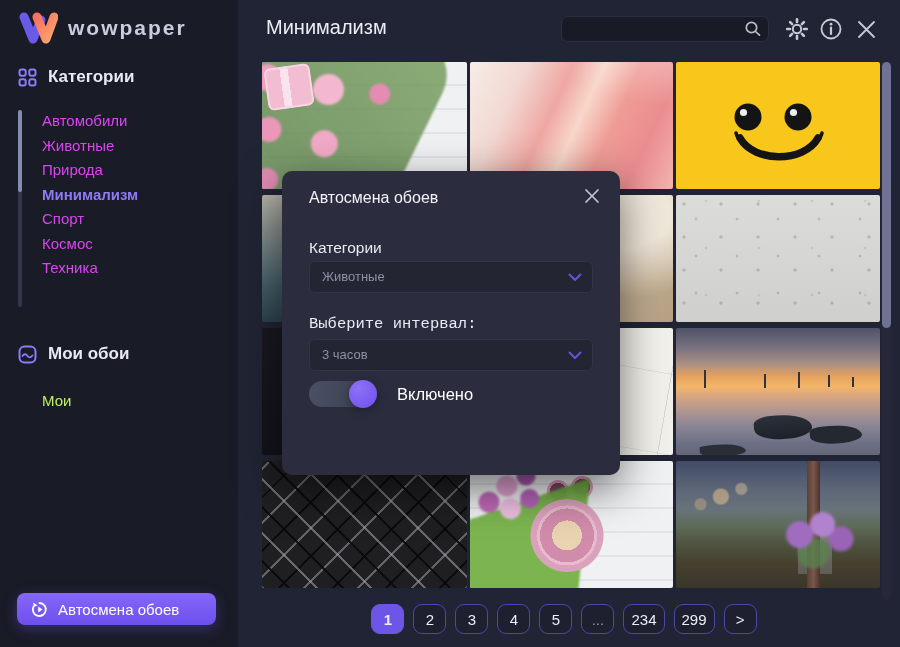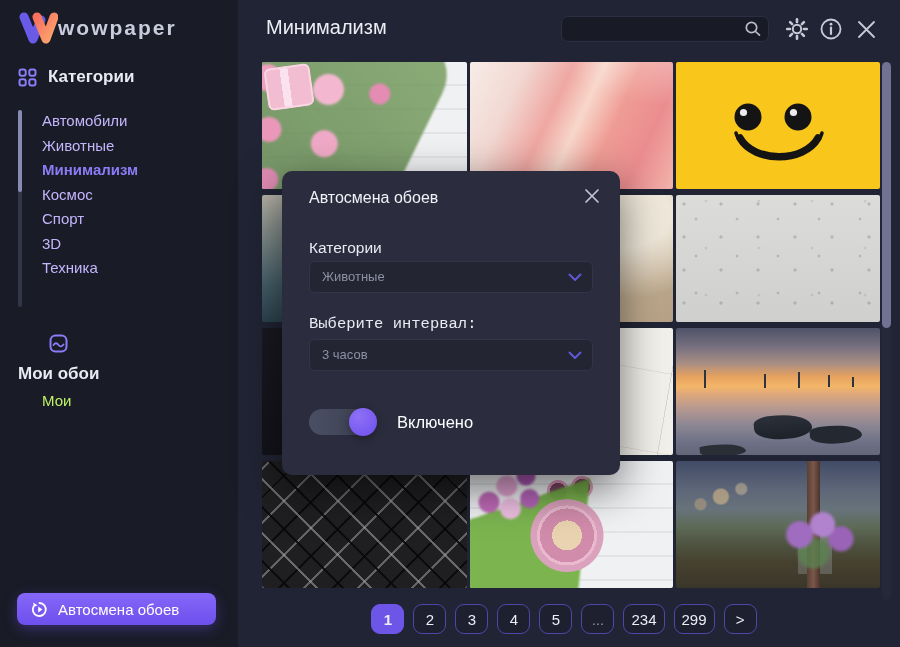--- a/index.html
+++ b/index.html
@@ -2,30 +2,30 @@
 <html><head>
 <meta charset="utf-8">
 <style>
   html,body{margin:0;padding:0;background:#0e0f16;}
   .window{position:relative;width:900px;height:647px;overflow:hidden;
     background:#212434;font-family:"Liberation Sans",sans-serif;
     -webkit-font-smoothing:antialiased;color:#c3c6d6;}
 
   
   .sidebar{position:absolute;left:0;top:0;width:238px;height:647px;background:#191b26;}
-  .logo-row{position:absolute;left:18px;top:12px;display:flex;align-items:center;}
+  .logo-row{position:absolute;left:18px;top:12px;display:flex;align-items:center;gap:10px;}
   .logo-text{font-size:21px;font-weight:bold;letter-spacing:2px;color:#c9ccdd;}
   .cat-header,.my-header{position:absolute;left:18px;display:flex;align-items:center;gap:11px;
     font-size:17px;font-weight:bold;color:#e9ebf4;}
   .cat-header{top:67px;}
-  .my-header{top:334px;flex-direction:column;}
+  .my-header{top:344px;}
   .cat-track{position:absolute;left:18px;top:110px;width:4px;height:197px;background:#33364b;border-radius:2px;}
   .cat-thumb{position:absolute;left:18px;top:110px;width:4px;height:82px;background:#868bb0;background:#878cb2;border-radius:2px;}
   .cat-list{position:absolute;left:42px;top:109px;width:180px;}
-  .cat-item{height:24.5px;line-height:24.5px;font-size:15px;color:#c4b5fd;cursor:pointer;}
+  .cat-item{height:24.5px;line-height:24.5px;font-size:15px;color:#d946ef;cursor:pointer;}
   .cat-item.active{color:#8d7bf6;font-weight:bold;}
   .create-row{position:absolute;left:17px;top:363px;display:flex;align-items:center;gap:11px;
     font-size:15px;color:#b7bbce;cursor:pointer;}
   .my-row{position:absolute;left:42px;top:392px;font-size:15px;color:#bef264;cursor:pointer;}
   .auto-btn{position:absolute;left:17px;top:593px;width:199px;height:32px;border-radius:8px;
     background:linear-gradient(180deg,#8667f9,#6d50ec);display:flex;align-items:center;gap:10px;
     padding-left:14px;box-sizing:border-box;color:#fff;font-size:15px;cursor:pointer;
     box-shadow:0 4px 14px rgba(110,82,238,.35);}
 
   
@@ -156,21 +156,21 @@
     border-radius:10px;box-shadow:0 14px 44px rgba(0,0,0,.55);z-index:10;}
   .modal-title{position:absolute;left:27px;top:18px;font-size:16px;color:#f1f2f7;}
   .modal-close{position:absolute;right:20px;top:17px;cursor:pointer;}
   .modal-label{position:absolute;left:27px;font-size:15.5px;color:#e9ebf3;}
   .lbl1{top:68px;} .lbl2{top:144px;font-family:Liberation Mono, monospace;}
   .select{position:absolute;left:27px;width:284px;height:32px;background:#232532;border:1px solid #32354a;
     border-radius:6px;box-sizing:border-box;cursor:pointer;}
   .sel1{top:90px;} .sel2{top:168px;text-align:right;}
   .select .sel-value{position:absolute;left:12px;top:0;line-height:30px;font-size:13px;color:#8d90a4;}
   .select svg{position:absolute;right:10px;top:11px;}
-  .toggle-row{position:absolute;left:27px;top:238px;display:flex;align-items:center;text-align:center;}
+  .toggle-row{position:absolute;left:27px;top:210px;display:flex;align-items:center;text-align:center;}
   .switch{position:relative;width:66px;height:26px;border-radius:13px;
     background:linear-gradient(90deg,#4a4f63,#3a3e50);cursor:pointer;}
   .knob{position:absolute;right:-2px;top:-1px;width:28px;height:28px;border-radius:50%;
     background:radial-gradient(circle at 35% 30%,#8d71f6,#6f4fee);box-shadow:0 2px 8px rgba(0,0,0,.35);}
   .toggle-label{margin-left:22px;font-size:16.5px;color:#ffffff;}
 </style>
 </head>
 <body>
 
 <div class="window">
@@ -202,24 +202,24 @@
       </svg>
       <span>Категории</span>
     </div>
 
     <div class="cat-track"></div>
     <div class="cat-thumb"></div>
 
     <div class="cat-list">
       <div class="cat-item">Автомобили</div>
       <div class="cat-item">Животные</div>
+      <div class="cat-item">Природа</div>
       <div class="cat-item active">Минимализм</div>
+      <div class="cat-item">Спорт</div>
       <div class="cat-item">Космос</div>
-      <div class="cat-item">Спорт</div>
-      <div class="cat-item">3D</div>
       <div class="cat-item">Техника</div>
     </div>
 
     <div class="my-header">
       <svg width="19" height="19" viewBox="0 0 19 19">
         <rect x="1.5" y="1.5" width="16" height="16" rx="5" fill="none" stroke="#8b7cf7" stroke-width="2"></rect>
         <path d="M4.5 11 q2.5 -3.5 5 0 q2.5 3 5 -0.5" fill="none" stroke="#8b7cf7" stroke-width="1.8" stroke-linecap="round"></path>
       </svg>
       <span>Мои обои</span>
     </div>

